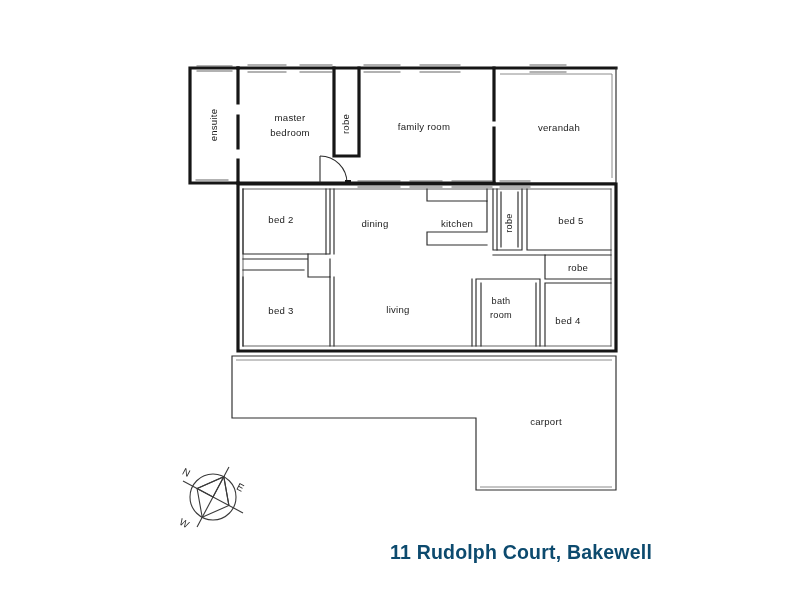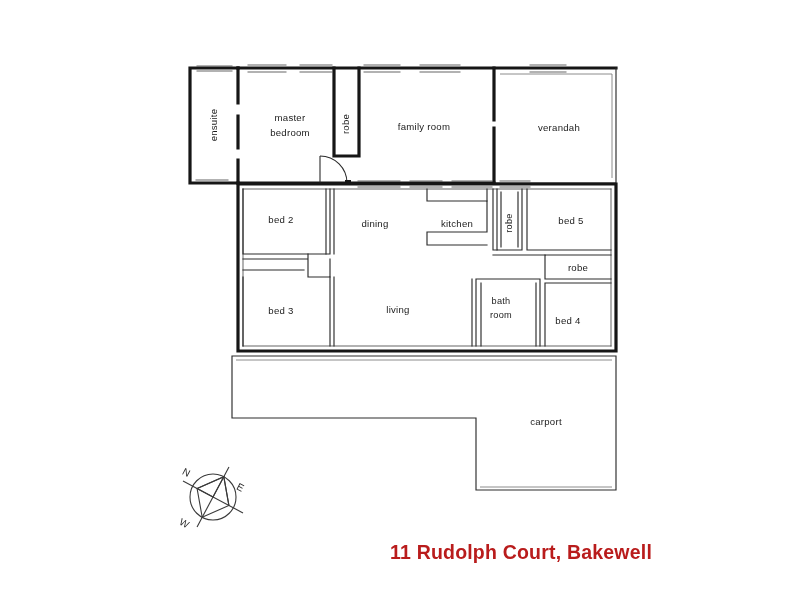--- a/index.html
+++ b/index.html
@@ -90,21 +90,21 @@
     text-anchor: middle;
     dominant-baseline: middle;
   }
   .plan-title {
     position: absolute;
     right: 148px;
     bottom: 36px;
     font-family: "Liberation Sans", sans-serif;
     font-size: 19.5px;
     font-weight: 600;
-    color: #b91c1c;
+    color: #0c4a6e;
     letter-spacing: 0.2px;
     white-space: nowrap;
   }
 </style>
 </head>
 <body>
 
 <div id="plan-root">
 
   <svg id="floorplan-svg" viewBox="0 0 800 600" xmlns="http://www.w3.org/2000/svg">

